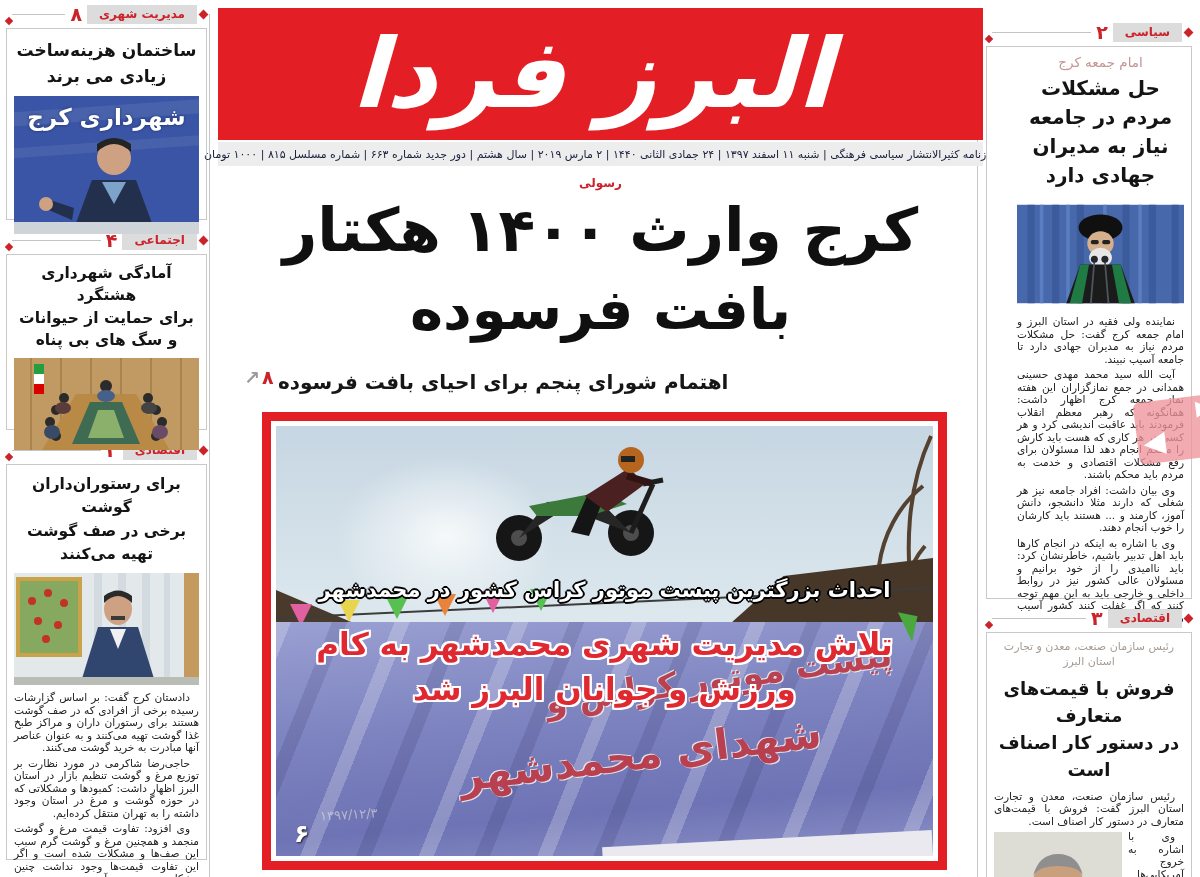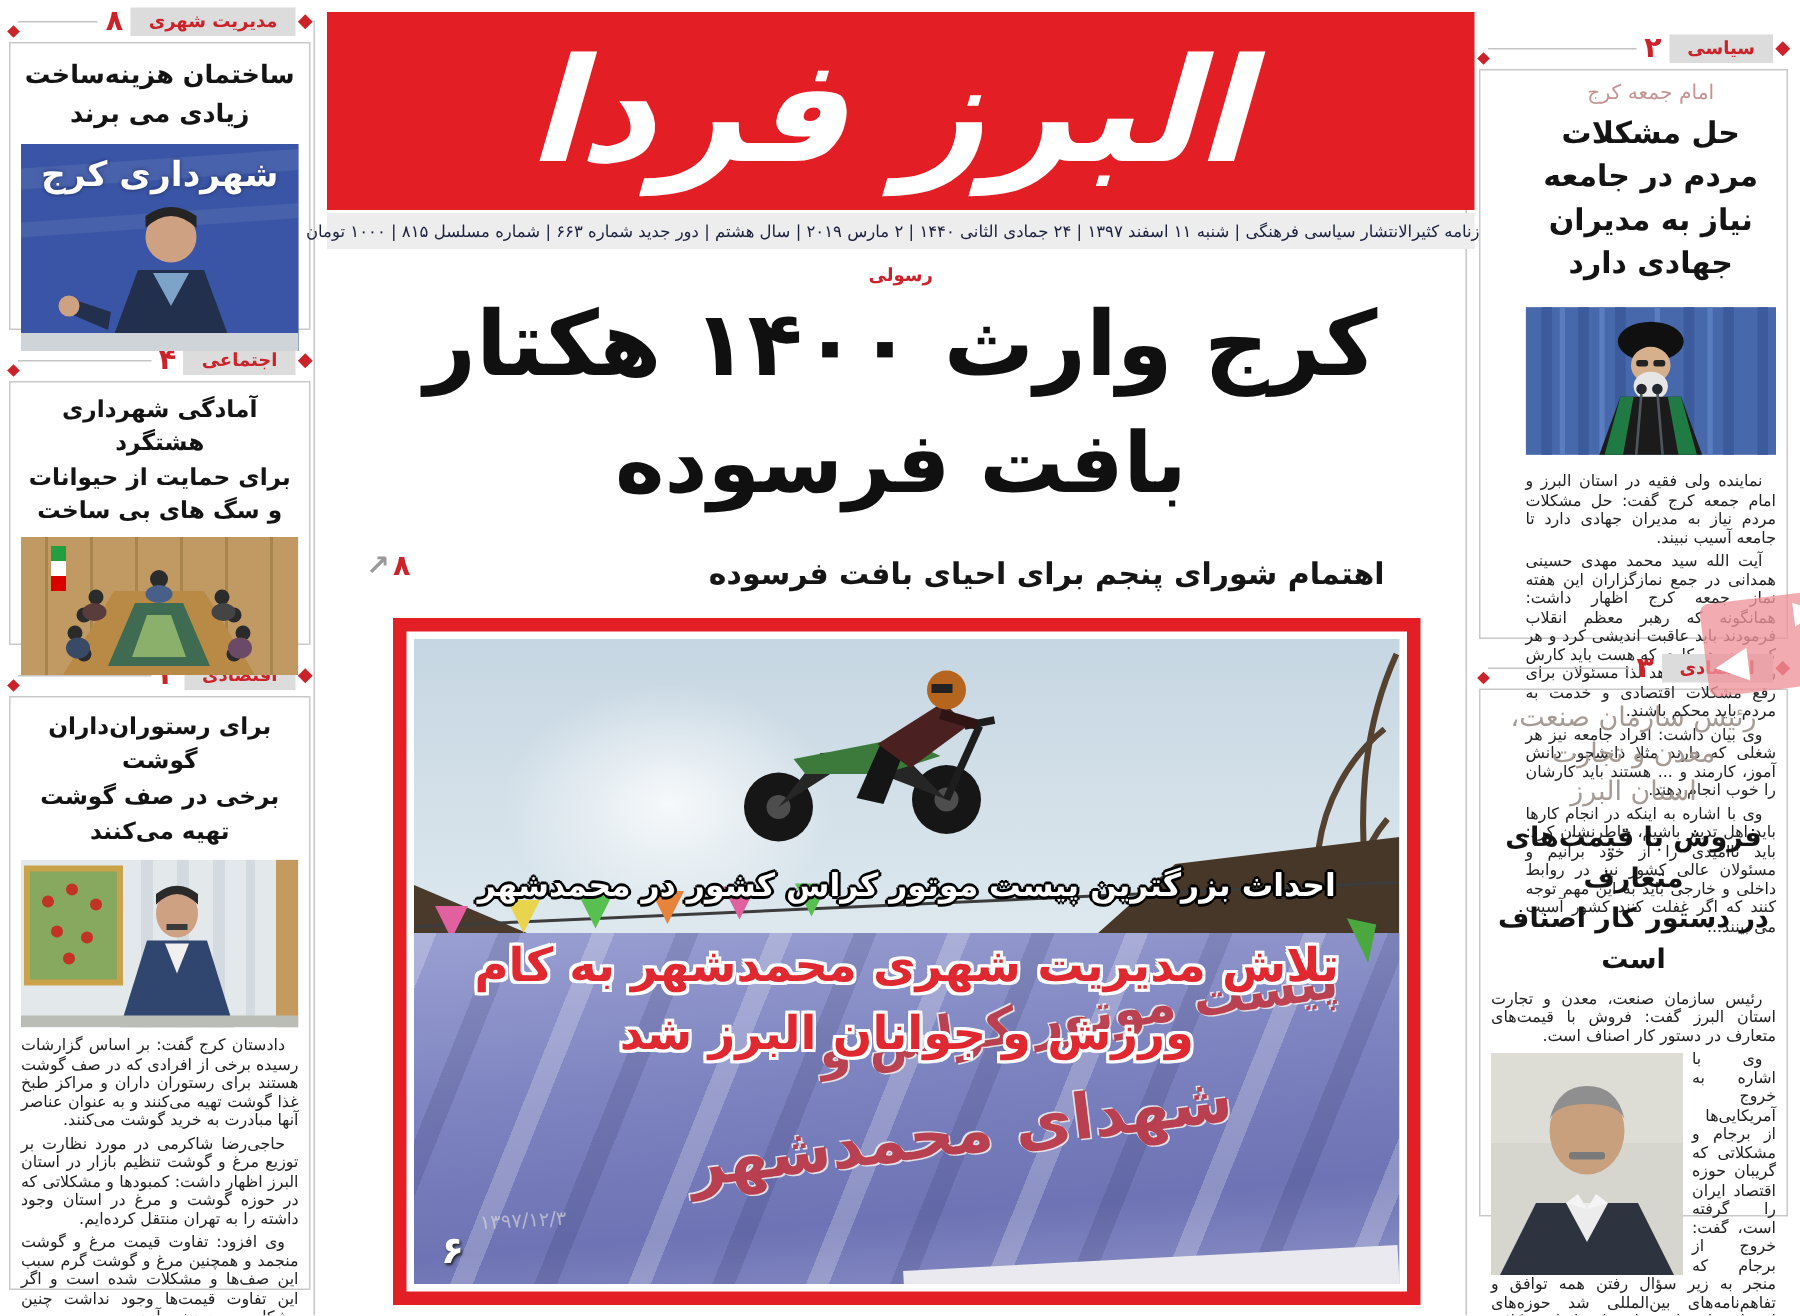--- a/index.html
+++ b/index.html
@@ -23,39 +23,39 @@
   
   .col-left{position:absolute;left:6px;top:4px;width:201px;}
   .col-right{position:absolute;left:986px;top:22px;width:206px;}
   
   .hl-l1{font-size:17px;line-height:1.5;margin:4px 0 7px;}
   .hl-l2{font-size:15.5px;line-height:1.45;margin:2px 0 6px;}
   .hl-l3{font-size:15.5px;line-height:1.5;margin:3px 0 7px;}
   
   .kick-r1{color:#c39493;font-size:13.5px;margin:2px 0 4px;}
   .hl-r1{font-size:20px;line-height:1.45;margin:0 0 8px;}
-  .kick-r2{color:#a59b94;font-size:18px;line-height:1.35;margin:2px 0 5px;}
+  .kick-r2{color:#a59b94;font-size:11px;line-height:1.35;margin:2px 0 5px;}
   .hl-r2{font-size:18px;line-height:1.5;margin:0 0 7px;}
   .float-ph{float:left;width:128px;height:148px;margin:2px 6px 0 0;}
   
   .center{position:absolute;left:218px;top:0;width:765px;height:877px;}
   .masthead{position:absolute;left:0;top:8px;width:765px;height:132px;background:#e31e24;
             display:flex;align-items:center;justify-content:center;overflow:hidden;}
   .logo{color:#fff;font-weight:bold;font-size:96px;line-height:1;
         transform:skewX(-16deg) scaleX(1.04);letter-spacing:2px;white-space:nowrap;}
   .infobar{position:absolute;left:0;top:142px;width:765px;height:24px;background:#ededed;
            color:#1a1f3d;font-size:11px;display:flex;align-items:center;justify-content:center;
            white-space:nowrap;}
   .lead-kicker{position:absolute;left:0;top:176px;width:100%;text-align:center;
                color:#cc2229;font-size:12px;font-weight:bold;}
   .lead-h1{position:absolute;left:0;top:200px;width:100%;text-align:center;color:#101010;
            font-weight:bold;font-size:60px;line-height:1;}
   .lead-h2{position:absolute;left:0;top:282px;width:100%;text-align:center;color:#101010;
            font-weight:bold;font-size:56px;line-height:1;}
-  .lead-sub{position:absolute;left:60px;top:370px;width:645px;text-align:right;color:#161616;
+  .lead-sub{position:absolute;left:60px;top:370px;width:645px;text-align:left;color:#161616;
             font-weight:bold;font-size:20px;}
   .pageref{position:absolute;left:26px;top:366px;font-size:19px;font-weight:bold;color:#cc2229;}
   .pageref .arr{color:#9a9a9a;font-weight:bold;margin-right:2px;}
   
   .frame{position:absolute;left:44px;top:412px;width:685px;height:458px;box-sizing:border-box;
          border:9px solid #e31e24;background:#fff;padding:5px;}
   .mainph{position:relative;width:657px;height:430px;overflow:hidden;
           background:linear-gradient(180deg,#c6d6e2 0%,#dde8ee 45%,#eef3f5 62%);}
   .glare{position:absolute;left:60px;top:30px;width:220px;height:160px;border-radius:50%;
          background:radial-gradient(closest-side,rgba(255,255,255,.8),rgba(255,255,255,0));}
@@ -153,21 +153,21 @@
       <span class="sec-label">اجتماعی</span>
       <span class="sec-num">۴</span>
       <span class="sec-rule"></span>
       <span class="diamond end"></span>
     </div>
 
     <div class="art" style="height:176px;">
       <div class="hl hl-l2">
         <div>آمادگی شهرداری هشتگرد</div>
         <div>برای حمایت از حیوانات</div>
-        <div>و سگ های بی ساخت</div>
+        <div>و سگ های بی پناه</div>
       </div>
       <div class="ph-rel" style="height:92px;">
         <svg class="ph" width="185" height="92" viewBox="0 0 185 92">
           <rect x="0" y="0" width="185" height="92" fill="#c09a62"></rect>
           <g fill="#a8854f">
               <rect x="16" y="0" width="2" height="92"></rect>
               <rect x="46" y="0" width="2" height="92"></rect>
               <rect x="76" y="0" width="2" height="92"></rect>
               <rect x="106" y="0" width="2" height="92"></rect>
               <rect x="136" y="0" width="2" height="92"></rect>
@@ -320,21 +320,21 @@
   <div class="col-right">
 
     <div class="sec-head">
       <span class="diamond"></span>
       <span class="sec-label">سیاسی</span>
       <span class="sec-num">۲</span>
       <span class="sec-rule"></span>
       <span class="diamond end"></span>
     </div>
 
-    <div class="art" style="height:380px;padding-left:30px;">
+    <div class="art" style="height:553px;padding-left:30px;">
       <div class="kicker kick-r1">امام جمعه کرج</div>
       <div class="hl hl-r1">
         <div>حل مشکلات مردم در جامعه</div>
         <div>نیاز به مدیران جهادی دارد</div>
       </div>
       <div class="ph-rel" style="height:112px;margin-bottom:5px;">
         <svg class="ph" width="190" height="112" viewBox="0 0 190 112">
           <rect x="0" y="0" width="190" height="112" fill="#4868ac"></rect>
           <g fill="#3c5b9c">
               <rect x="12" y="0" width="8" height="112"></rect>

